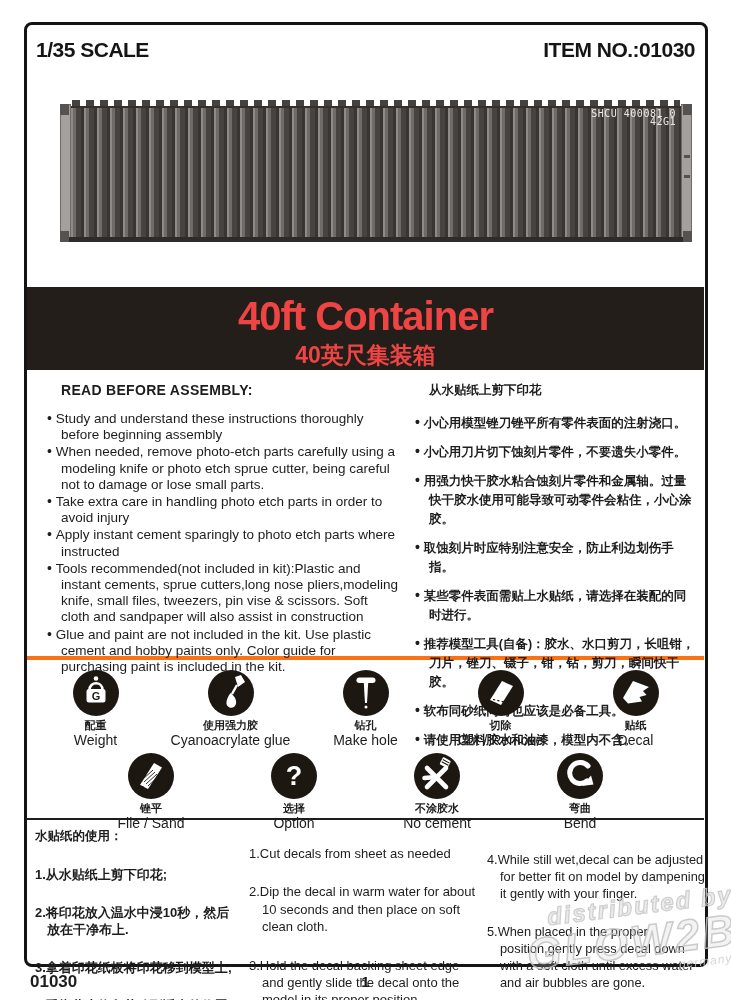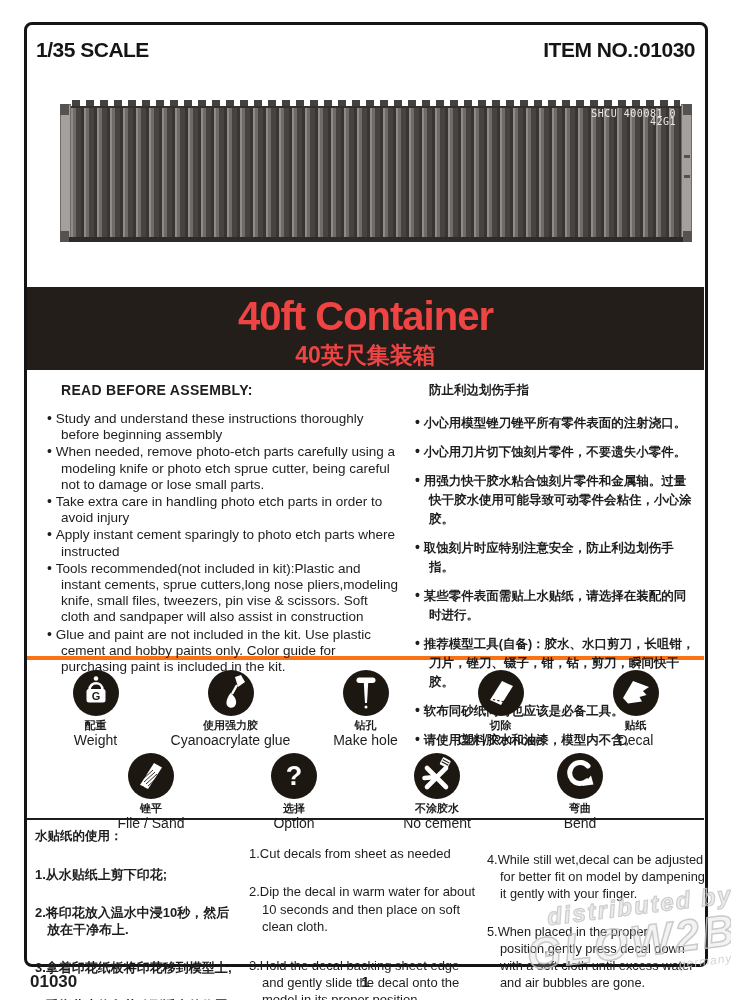--- a/index.html
+++ b/index.html
@@ -122,21 +122,21 @@
     <ul>
       <li>Study and understand these instructions thoroughly before beginning assembly</li>
       <li>When needed, remove photo-etch parts carefully using a modeling knife or photo etch sprue cutter, being careful not to damage or lose small parts.</li>
       <li>Take extra care in handling photo etch parts in order to avoid injury</li>
       <li>Apply instant cement sparingly to photo etch parts where instructed</li>
       <li>Tools recommended(not included in kit):Plastic and instant cements, sprue cutters,long nose pliers,modeling knife, small files, tweezers, pin vise &amp; scissors. Soft cloth and sandpaper will also assist in construction</li>
       <li>Glue and paint are not included in the kit. Use plastic cement and hobby paints only. Color guide for purchasing paint is included in the kit.</li>
     </ul>
   </div>
   <div class="colR">
-    <h2>防止利边划伤手指</h2>
+    <h2>从水贴纸上剪下印花</h2>
     <ul>
       <li>小心用模型锉刀锉平所有零件表面的注射浇口。</li>
       <li>小心用刀片切下蚀刻片零件，不要遗失小零件。</li>
       <li>用强力快干胶水粘合蚀刻片零件和金属轴。过量快干胶水使用可能导致可动零件会粘住，小心涂胶。</li>
       <li>取蚀刻片时应特别注意安全，防止利边划伤手指。</li>
       <li>某些零件表面需贴上水贴纸，请选择在装配的同时进行。</li>
       <li>推荐模型工具(自备)：胶水、水口剪刀，长咀钳，刀片，锉刀、镊子，钳，钻，剪刀，瞬间快干胶。</li>
       <li>软布同砂纸同时也应该是必备工具。</li>
       <li>请使用塑料胶水和油漆，模型内不含。</li>
     </ul>

